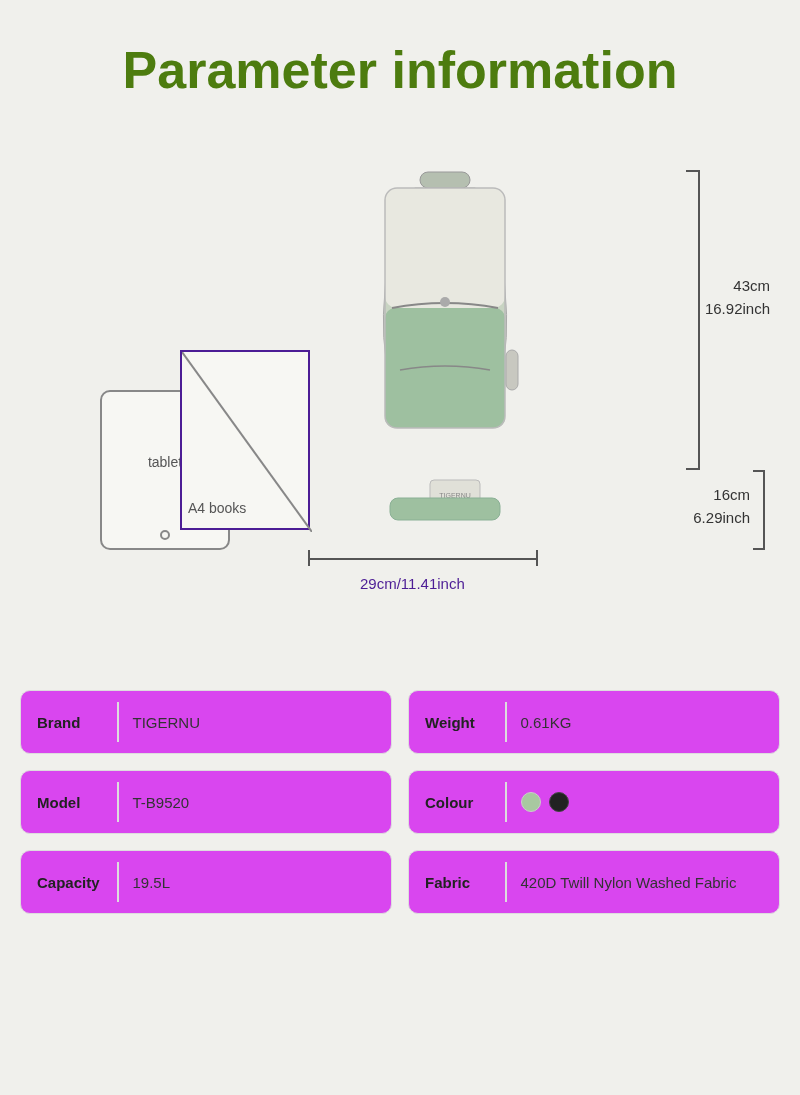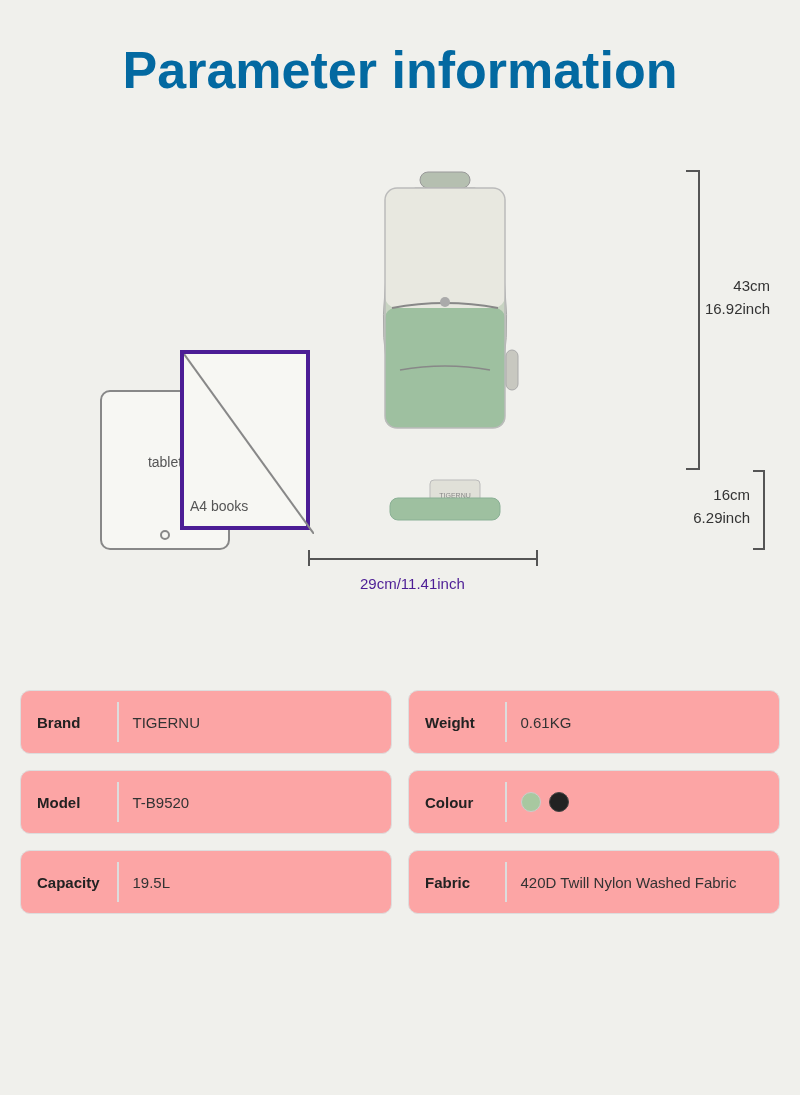--- a/index.html
+++ b/index.html
@@ -9,21 +9,21 @@
       background: #f0f0ec;
       font-family: -apple-system, BlinkMacSystemFont, 'Segoe UI', sans-serif;
       display: flex;
       flex-direction: column;
       align-items: center;
     }
 
     .page-title {
       font-size: 52px;
       font-weight: 700;
-      color: #0369a1;
+      color: #4d7c0f;
       margin-top: 40px;
       margin-bottom: 30px;
       text-align: center;
     }
 
     
     .diagram-section {
       width: 760px;
       height: 530px;
       position: relative;
@@ -158,21 +158,21 @@
       margin-bottom: 16px;
     }
 
     
     .a4-box {
       position: absolute;
       left: 80px;
       top: 20px;
       width: 130px;
       height: 180px;
-      border: 4px solid #4c1d95;
+      border: 2px solid #4c1d95;
       background: #f7f7f3;
       display: flex;
       flex-direction: column;
       align-items: flex-start;
       justify-content: flex-start;
       padding: 8px;
     }
     .a4-diagonal {
       position: absolute;
       left: 0; top: 0;
@@ -226,21 +226,21 @@
     
     .params-section {
       width: 760px;
       display: grid;
       grid-template-columns: 1fr 1fr;
       gap: 16px;
       margin-bottom: 30px;
     }
 
     .param-card {
-      background: #fca5a5;
+      background: #d946ef;
       border: 1.5px solid #ddd;
       border-radius: 10px;
       display: flex;
       align-items: center;
       min-height: 64px;
       padding: 0 16px;
     }
 
     .param-key {
       font-size: 15px;

